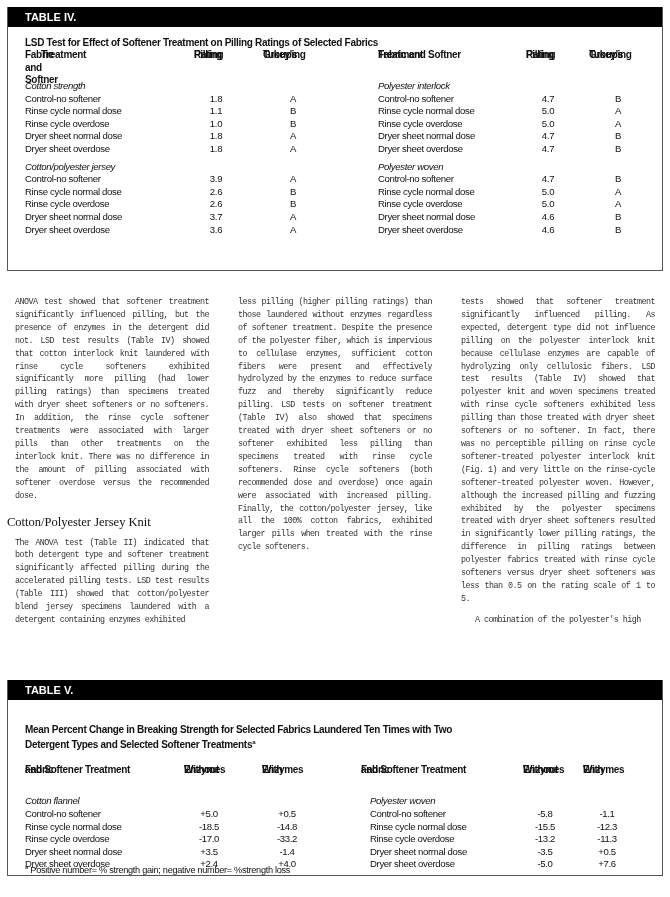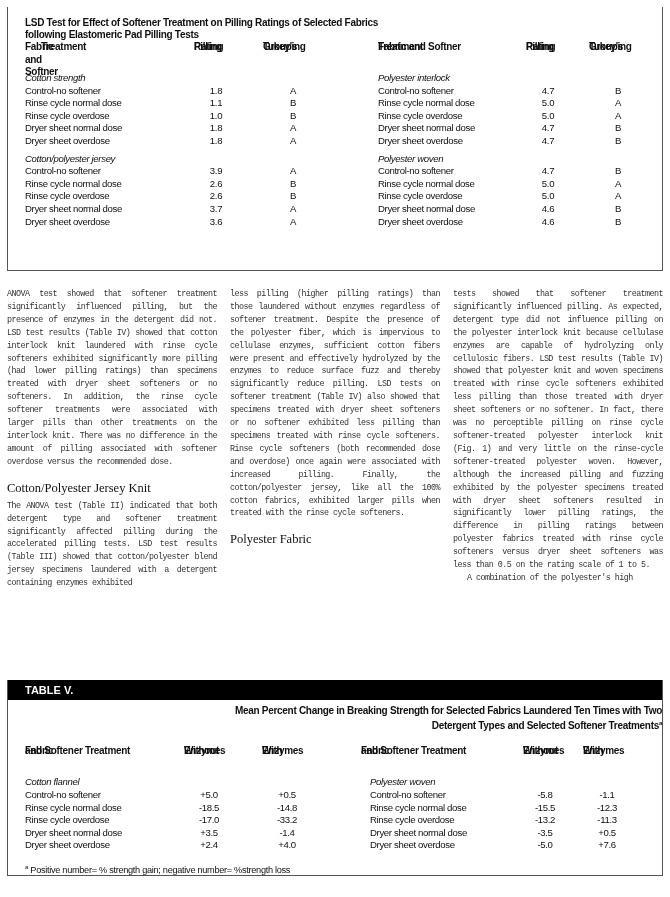--- a/index.html
+++ b/index.html
@@ -16,38 +16,38 @@
   .grp { font-style: italic; }
   .val { position: absolute; text-align: center; width: 50px; }
 
   
   #t4 { top: 7px; height: 264px; }
   #t4 .tbl-caption { margin-top: 10px; }
   #t4 .col-heads { height: 28px; margin-top: 0; }
 
   
   #t5 { top: 680px; height: 196px; }
-  #t5 .tbl-caption { margin-top: 5px; text-align: right; }
+  #t5 .tbl-caption { margin-top: 24px; }
   #t5 .col-heads { height: 28px; margin-top: 13px; }
   .foot { position: absolute; left: 17px; font-family: "Liberation Sans", sans-serif; font-size: 9.2px; letter-spacing: -0.3px; }
   .foot sup { font-size: 6px; }
 
   
   .colx { position: absolute; top: 288px; width: 210px; font-family: "Liberation Mono", monospace; font-size: 8.4px; line-height: 12.9px; color: #333; text-align: justify; letter-spacing: -0.55px; }
-  .colx p { margin: 0; }
+  .colx p { margin: 8px; }
   .colx h3 { font-family: "Liberation Serif", serif; font-weight: normal; font-size: 12.5px; margin: 12px 0 5px 0; color: #111; letter-spacing: 0; line-height: 14px; }
   .indent { text-indent: 14px; }
 </style>
 </head>
 <body>
 
 <div class="tbl" id="t4">
+  <div class="tbl-head">TABLE IV.</div>
   <div class="tbl-caption">
     <div>LSD Test for Effect of Softener Treatment on Pilling Ratings of Selected Fabrics</div>
-    <div>following Elastomeric Pad Pilling Tests</div>
   </div>
   <div class="col-heads">
     <div style="left:17px">
       <div>Fabric and Softner</div>
       <div style="padding-left:16px">Treatment</div>
     </div>
     <div class="c" style="left:186px;width:44px">
       <div>Pilling</div>
       <div>Rating</div>
     </div>
@@ -136,21 +136,20 @@
     </div>
 </div>
 
 <div class="colx" style="left:7px">
   <p>ANOVA test showed that softener treatment significantly influenced pilling, but the presence of enzymes in the detergent did not. LSD test results (Table IV) showed that cotton interlock knit laundered with rinse cycle softeners exhibited significantly more pilling (had lower pilling ratings) than specimens treated with dryer sheet softeners or no softeners. In addition, the rinse cycle softener treatments were associated with larger pills than other treatments on the interlock knit. There was no difference in the amount of pilling associated with softener overdose versus the recommended dose.</p>
   <h3>Cotton/Polyester Jersey Knit</h3>
   <p>The ANOVA test (Table II) indicated that both detergent type and softener treatment significantly affected pilling during the accelerated pilling tests. LSD test results (Table III) showed that cotton/polyester blend jersey specimens laundered with a detergent containing enzymes exhibited</p>
 </div>
 <div class="colx" style="left:230px">
   <p>less pilling (higher pilling ratings) than those laundered without enzymes regardless of softener treatment. Despite the presence of the polyester fiber, which is impervious to cellulase enzymes, sufficient cotton fibers were present and effectively hydrolyzed by the enzymes to reduce surface fuzz and thereby significantly reduce pilling. LSD tests on softener treatment (Table IV) also showed that specimens treated with dryer sheet softeners or no softener exhibited less pilling than specimens treated with rinse cycle softeners. Rinse cycle softeners (both recommended dose and overdose) once again were associated with increased pilling. Finally, the cotton/polyester jersey, like all the 100% cotton fabrics, exhibited larger pills when treated with the rinse cycle softeners.</p>
-  <h3>Polyester Fabric</h3>
 </div>
 <div class="colx" style="left:453px">
   <p>tests showed that softener treatment significantly influenced pilling. As expected, detergent type did not influence pilling on the polyester interlock knit because cellulase enzymes are capable of hydrolyzing only cellulosic fibers. LSD test results (Table IV) showed that polyester knit and woven specimens treated with rinse cycle softeners exhibited less pilling than those treated with dryer sheet softeners or no softener. In fact, there was no perceptible pilling on rinse cycle softener-treated polyester interlock knit (Fig. 1) and very little on the rinse-cycle softener-treated polyester woven. However, although the increased pilling and fuzzing exhibited by the polyester specimens treated with dryer sheet softeners resulted in significantly lower pilling ratings, the difference in pilling ratings between polyester fabrics treated with rinse cycle softeners versus dryer sheet softeners was less than 0.5 on the rating scale of 1 to 5.</p>
   <p class="indent">A combination of the polyester's high</p>
 </div>
 
 <div class="tbl" id="t5">
   <div class="tbl-head">TABLE V.</div>
   <div class="tbl-caption">
     <div>Mean Percent Change in Breaking Strength for Selected Fabrics Laundered Ten Times with Two</div>

